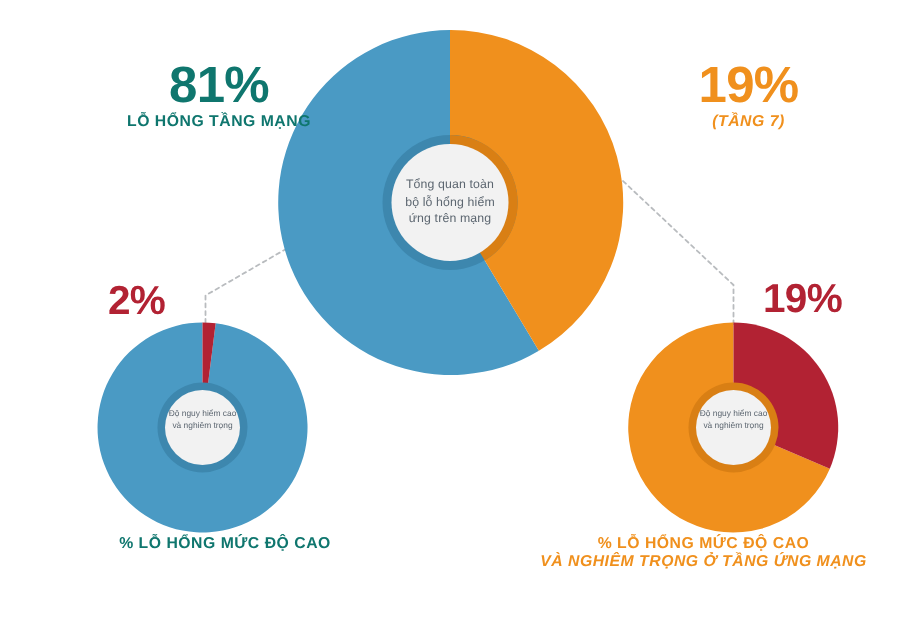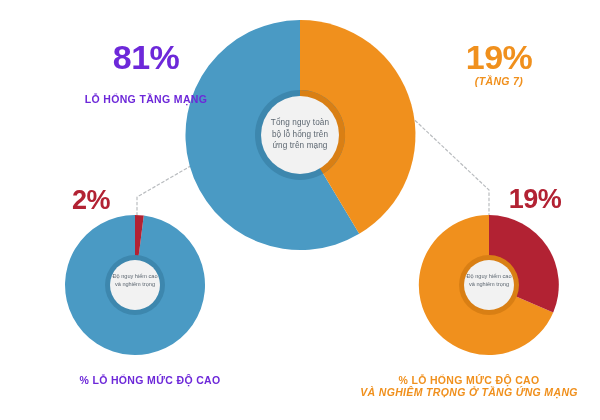--- a/index.html
+++ b/index.html
@@ -47,28 +47,28 @@
   }
   .big-pct.small {
     font-size: 27px;
   }
 
   .cap {
     display: block;
     font-size: 10.5px;
     font-weight: bold;
     letter-spacing: 0.35px;
-    margin-top: 18px;
+    margin-top: 0;
   }
   .cap.sub {
     margin-top: 0px;
     font-style: italic;
   }
 
-  .blue-text { color: #6d28d9; }
+  .blue-text { color: #0f766e; }
   .orange-text { color: #F0901D; }
   .red-text { color: #B22233; }
 
   
   #label-network {
     left: 28px;
     top: 38px;
     width: 236px;
   }
   
@@ -168,22 +168,22 @@
 
       <path d="M 489 285 L 553.22 312.42 A 70 70 0 1 1 489 215 Z" fill="#F0901D"></path>
 
       <path d="M 489 285 L 489 215 A 70 70 0 0 1 553.22 312.42 Z" fill="#B22233"></path>
       <circle cx="489" cy="285" r="30" fill="#D97F14"></circle>
       <circle cx="489" cy="285" r="25" fill="#F2F2F2"></circle>
     </g>
   </svg>
 
   <div class="donut-center" id="center-main">
-    <span>Tổng  nguy  toàn</span>
-    <span>bộ lỗ hổng trên</span>
+    <span>Tổng  quan  toàn</span>
+    <span>bộ lỗ hổng hiểm</span>
     <span>ứng trên mạng</span>
   </div>
 
   <div class="donut-center" id="center-left">
     <span>Độ nguy hiểm cao</span>
     <span>và nghiêm trọng</span>
   </div>
 
   <div class="donut-center" id="center-right">
     <span>Độ nguy hiểm cao</span>

